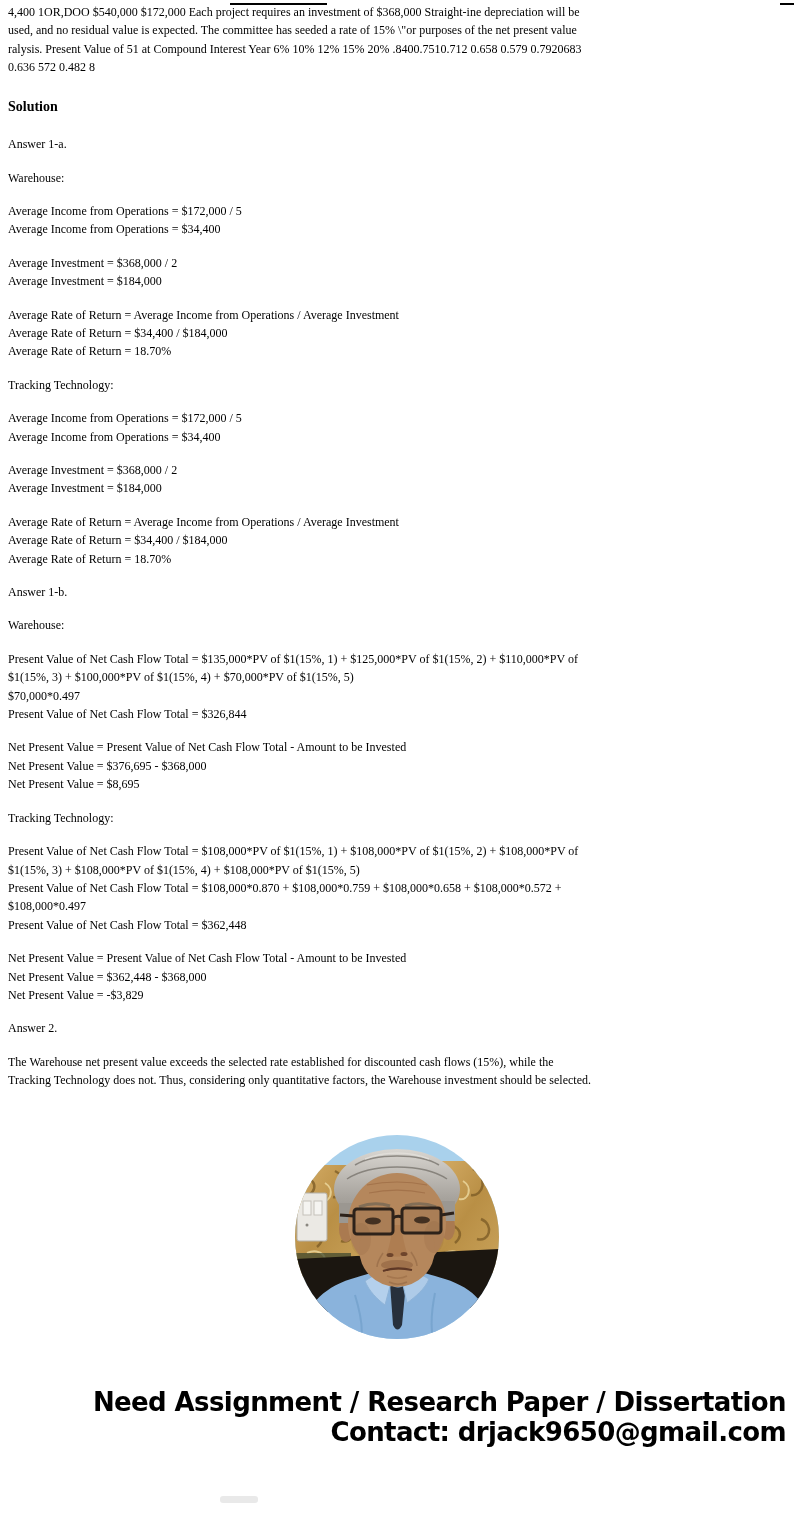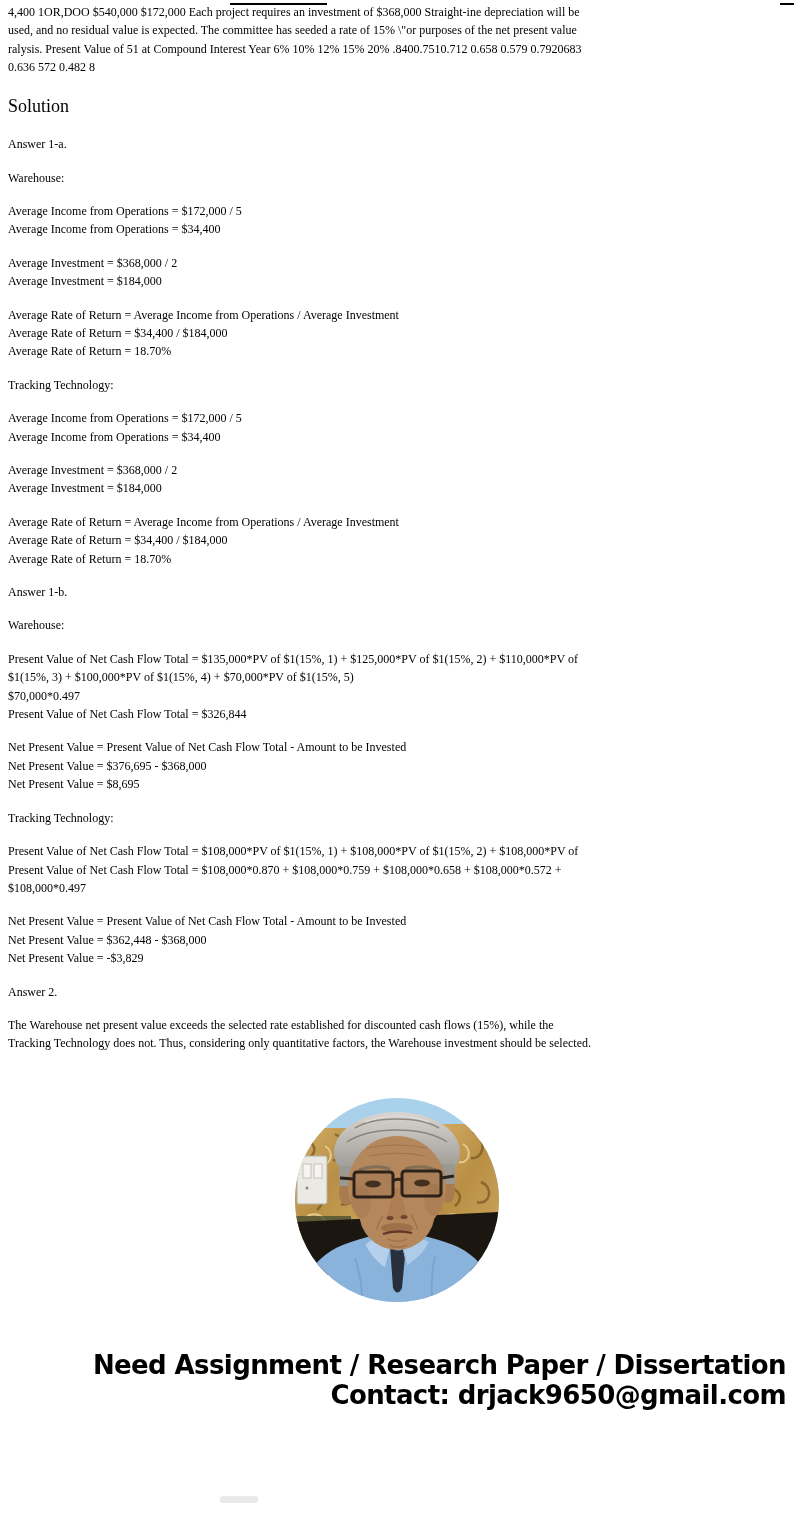--- a/index.html
+++ b/index.html
@@ -10,22 +10,22 @@
     overflow: hidden;
   }
   .page { position: relative; width: 794px; height: 1523px; }
   .content { padding: 0 8px; }
 
   .para { margin: 15px 0; font-size: 12px; line-height: 18.4px; }
   .para.intro { margin-top: 3px; }
   .ln { display: block; white-space: nowrap; }
 
   h3.heading {
-    font-size: 18px; line-height: 21.5px;
-    margin: 19px 0 18px 0; font-weight: normal;
+    font-size: 14px; line-height: 21.5px;
+    margin: 19px 0 18px 0; font-weight: bold;
   }
 
   figure.avatar {
     width: 204px; height: 204px;
     margin: 45px auto 0 auto;
     border-radius: 50%; overflow: hidden;
     padding: 0; display: block;
   }
   figure.avatar svg { display: block; }
 
@@ -128,22 +128,24 @@
       <span class="ln">Net Present Value = $376,695 - $368,000</span>
       <span class="ln">Net Present Value = $8,695</span>
     </p>
 
     <p class="para">
       <span class="ln">Tracking Technology:</span>
     </p>
 
     <p class="para">
       <span class="ln">Present Value of Net Cash Flow Total = $108,000*PV of $1(15%, 1) + $108,000*PV of $1(15%, 2) + $108,000*PV of</span>
+      <span class="ln">$1(15%, 3) + $108,000*PV of $1(15%, 4) + $108,000*PV of $1(15%, 5)</span>
       <span class="ln">Present Value of Net Cash Flow Total = $108,000*0.870 + $108,000*0.759 + $108,000*0.658 + $108,000*0.572 +</span>
       <span class="ln">$108,000*0.497</span>
+      <span class="ln">Present Value of Net Cash Flow Total = $362,448</span>
     </p>
 
     <p class="para">
       <span class="ln">Net Present Value = Present Value of Net Cash Flow Total - Amount to be Invested</span>
       <span class="ln">Net Present Value = $362,448 - $368,000</span>
       <span class="ln">Net Present Value = -$3,829</span>
     </p>
 
     <p class="para">
       <span class="ln">Answer 2.</span>

